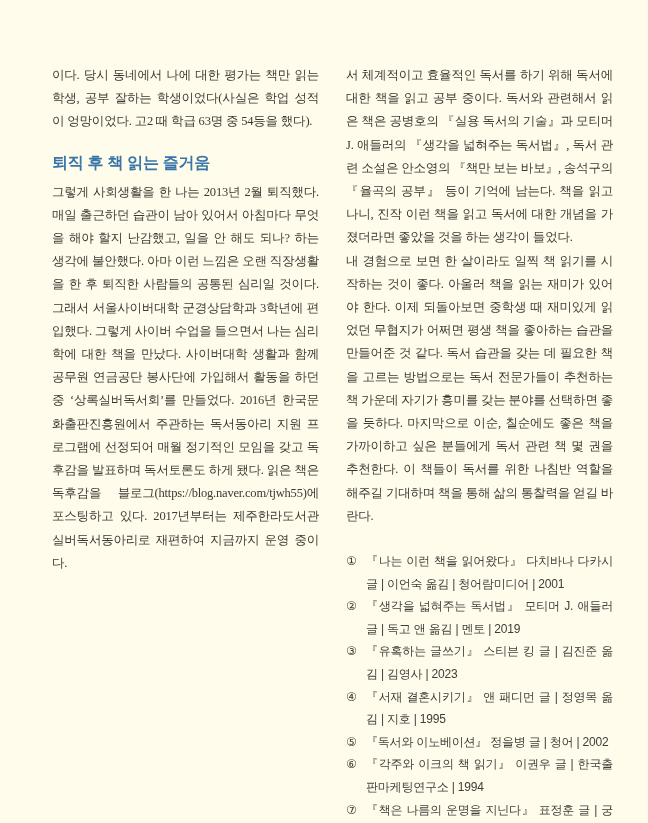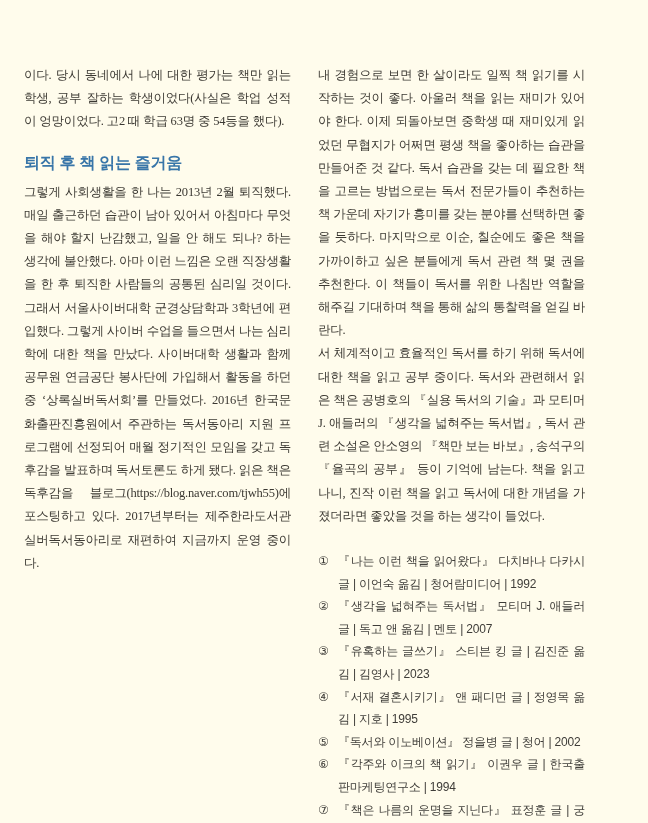--- a/index.html
+++ b/index.html
@@ -6,21 +6,21 @@
     margin: 0;
     padding: 0;
     background: #ffffff;
   }
   .page {
     position: relative;
     width: 648px;
     height: 823px;
     background: var(--background-color, #FFFCEC);
     box-sizing: border-box;
-    padding: 64px 36px 0 24px;
+    padding: 64px 36px 0 52px;
     overflow: hidden;
     font-family: "Liberation Serif", "DejaVu Serif", serif;
   }
   .columns {
     display: flex;
     gap: 27px;
     height: 100%;
   }
   .column {
     width: 267px;
@@ -73,31 +73,31 @@
   <div class="columns">
 
     <div class="column">
       <p class="body-para">이다. 당시 동네에서 나에 대한 평가는 책만 읽는 학생, 공부 잘하는 학생이었다(사실은 학업 성적이 엉망이었다. 고2 때 학급 63명 중 54등을 했다).</p>
       <h3 class="section-heading">퇴직 후 책 읽는 즐거움</h3>
       <p class="body-para">그렇게 사회생활을 한 나는 2013년 2월 퇴직했다. 매일 출근하던 습관이 남아 있어서 아침마다 무엇을 해야 할지 난감했고, 일을 안 해도 되나? 하는 생각에 불안했다. 아마 이런 느낌은 오랜 직장생활을 한 후 퇴직한 사람들의 공통된 심리일 것이다. 그래서 서울사이버대학 군경상담학과 3학년에 편입했다. 그렇게 사이버 수업을 들으면서 나는 심리학에 대한 책을 만났다. 사이버대학 생활과 함께 공무원 연금공단 봉사단에 가입해서 활동을 하던 중 ‘상록실버독서회’를 만들었다. 2016년 한국문화출판진흥원에서 주관하는 독서동아리 지원 프로그램에 선정되어 매월 정기적인 모임을 갖고 독후감을 발표하며 독서토론도 하게 됐다. 읽은 책은 독후감을 블로그(https://blog.naver.com/tjwh55)에 포스팅하고 있다. 2017년부터는 제주한라도서관 실버독서동아리로 재편하여 지금까지 운영 중이다.</p>
 
     </div>
 
     <div class="column">
+      <p class="body-para">서 체계적이고 효율적인 독서를 하기 위해 독서에 대한 책을 읽고 공부 중이다. 독서와 관련해서 읽은 책은 공병호의 『실용 독서의 기술』과 모티머 J. 애들러의 『생각을 넓혀주는 독서법』, 독서 관련 소설은 안소영의 『책만 보는 바보』, 송석구의 『율곡의 공부』 등이 기억에 남는다. 책을 읽고 나니, 진작 이런 책을 읽고 독서에 대한 개념을 가졌더라면 좋았을 것을 하는 생각이 들었다.</p>
       <p class="body-para">내 경험으로 보면 한 살이라도 일찍 책 읽기를 시작하는 것이 좋다. 아울러 책을 읽는 재미가 있어야 한다. 이제 되돌아보면 중학생 때 재미있게 읽었던 무협지가 어쩌면 평생 책을 좋아하는 습관을 만들어준 것 같다. 독서 습관을 갖는 데 필요한 책을 고르는 방법으로는 독서 전문가들이 추천하는 책 가운데 자기가 흥미를 갖는 분야를 선택하면 좋을 듯하다. 마지막으로 이순, 칠순에도 좋은 책을 가까이하고 싶은 분들에게 독서 관련 책 몇 권을 추천한다. 이 책들이 독서를 위한 나침반 역할을 해주길 기대하며 책을 통해 삶의 통찰력을 얻길 바란다.</p>
-      <p class="body-para">서 체계적이고 효율적인 독서를 하기 위해 독서에 대한 책을 읽고 공부 중이다. 독서와 관련해서 읽은 책은 공병호의 『실용 독서의 기술』과 모티머 J. 애들러의 『생각을 넓혀주는 독서법』, 독서 관련 소설은 안소영의 『책만 보는 바보』, 송석구의 『율곡의 공부』 등이 기억에 남는다. 책을 읽고 나니, 진작 이런 책을 읽고 독서에 대한 개념을 가졌더라면 좋았을 것을 하는 생각이 들었다.</p>
 
       <div class="book-list">
         <div class="book-item">
           <span class="book-marker">①</span>
-          <span class="book-text">『나는 이런 책을 읽어왔다』 다치바나 다카시 글 | 이언숙 옮김 | 청어람미디어 | 1992</span>
+          <span class="book-text">『나는 이런 책을 읽어왔다』 다치바나 다카시 글 | 이언숙 옮김 | 청어람미디어 | 2001</span>
         </div>
         <div class="book-item">
           <span class="book-marker">②</span>
-          <span class="book-text">『생각을 넓혀주는 독서법』 모티머 J. 애들러 글 | 독고 앤 옮김 | 멘토 | 2007</span>
+          <span class="book-text">『생각을 넓혀주는 독서법』 모티머 J. 애들러 글 | 독고 앤 옮김 | 멘토 | 2019</span>
         </div>
         <div class="book-item">
           <span class="book-marker">③</span>
           <span class="book-text">『유혹하는 글쓰기』 스티븐 킹 글 | 김진준 옮김 | 김영사 | 2023</span>
         </div>
         <div class="book-item">
           <span class="book-marker">④</span>
           <span class="book-text">『서재 결혼시키기』 앤 패디먼 글 | 정영목 옮김 | 지호 | 1995</span>
         </div>
         <div class="book-item">

